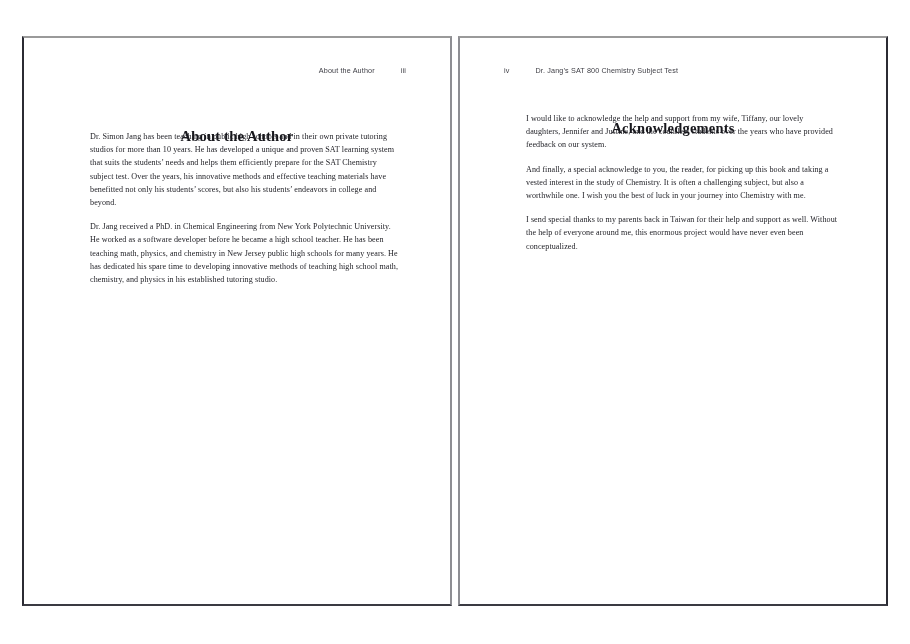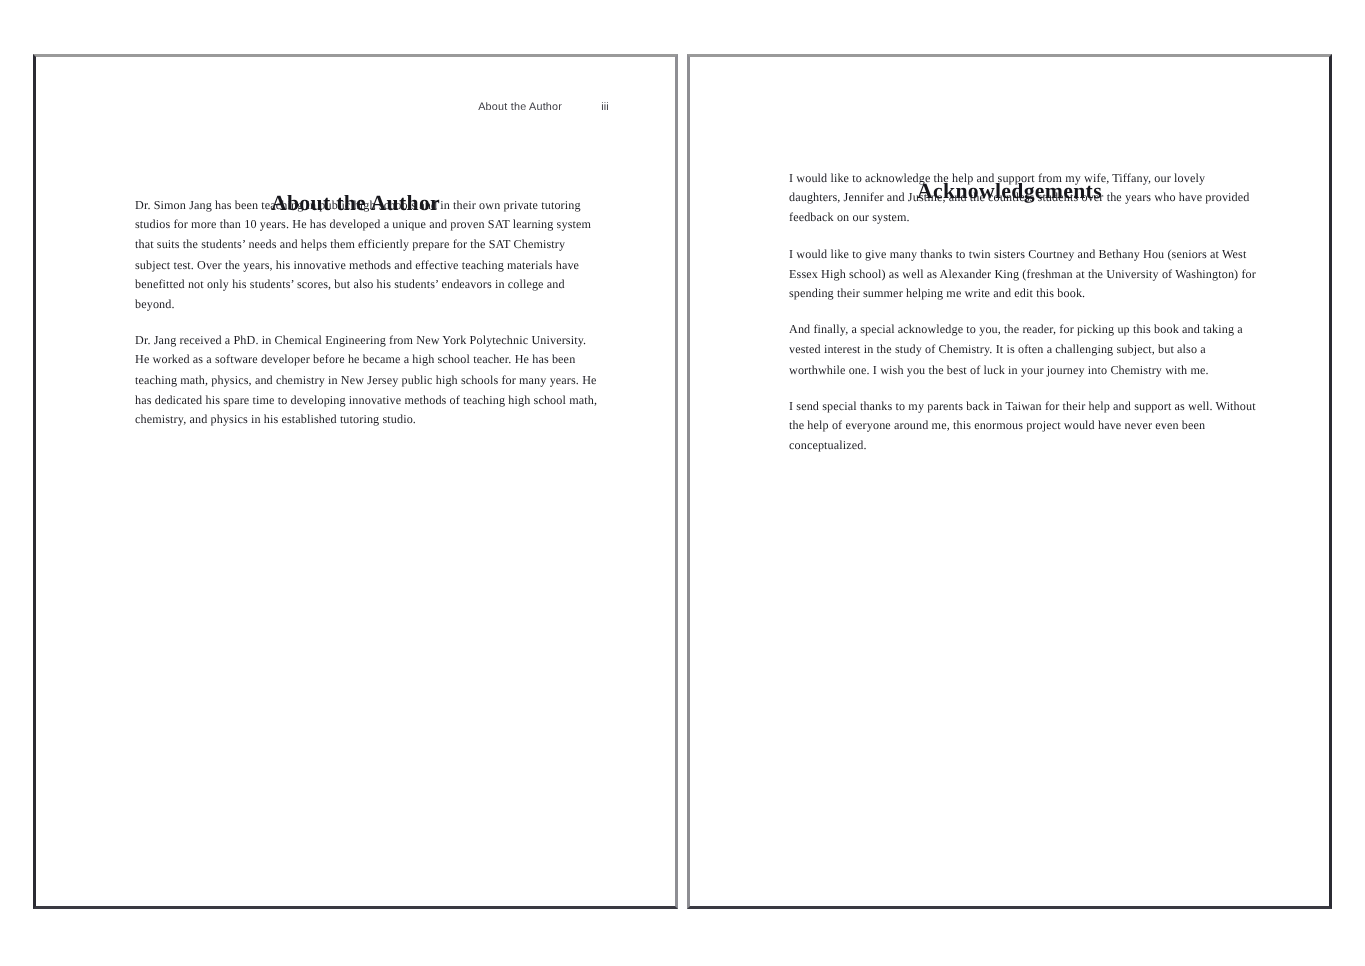--- a/index.html
+++ b/index.html
@@ -122,24 +122,26 @@
 
     <div class="chapter-title">About the Author</div>
 
     <div class="body-col">
       <p class="para">Dr. Simon Jang has been teaching in public high schools and in their own private tutoring studios for more than 10 years. He has developed a unique and proven SAT learning system that suits the students’ needs and helps them efficiently prepare for the SAT Chemistry subject test. Over the years, his innovative methods and effective teaching materials have benefitted not only his students’ scores, but also his students’ endeavors in college and beyond.</p>
       <p class="para">Dr. Jang received a PhD. in Chemical Engineering from New York Polytechnic University. He worked as a software developer before he became a high school teacher. He has been teaching math, physics, and chemistry in New Jersey public high schools for many years.  He has dedicated his spare time to developing innovative methods of teaching high school math, chemistry, and physics in his established tutoring studio.</p>
     </div>
   </div>
 
   <div class="page page-right">
+    <div class="running-head align-left">
+      <span class="rh-folio">iv</span><span class="rh-title">Dr. Jang’s SAT 800 Chemistry Subject Test</span>
+    </div>
 
     <div class="chapter-title">Acknowledgements</div>
 
     <div class="body-col">
       <p class="para">I would like to acknowledge the help and support from my wife, Tiffany, our lovely daughters, Jennifer and Justine, and the countless students over the years who have provided feedback on our system.</p>
-      <p class="para">I would like to give many thanks to twin sisters Courtney and Bethany Hou (seniors at West Essex High school) as well as Alexander King (freshman at the University of Washington) for spending their summer helping me write and edit this book.</p>
       <p class="para">And finally, a special acknowledge to you, the reader, for picking up this book and taking a vested interest in the study of Chemistry. It is often a challenging subject, but also a worthwhile one. I wish you the best of luck in your journey into Chemistry with me.</p>
       <p class="para">I send special thanks to my parents back in Taiwan for their help and support as well. Without the help of everyone around me, this enormous project would have never even been conceptualized.</p>
     </div>
   </div>
 
 </div>
 
 </body></html>

